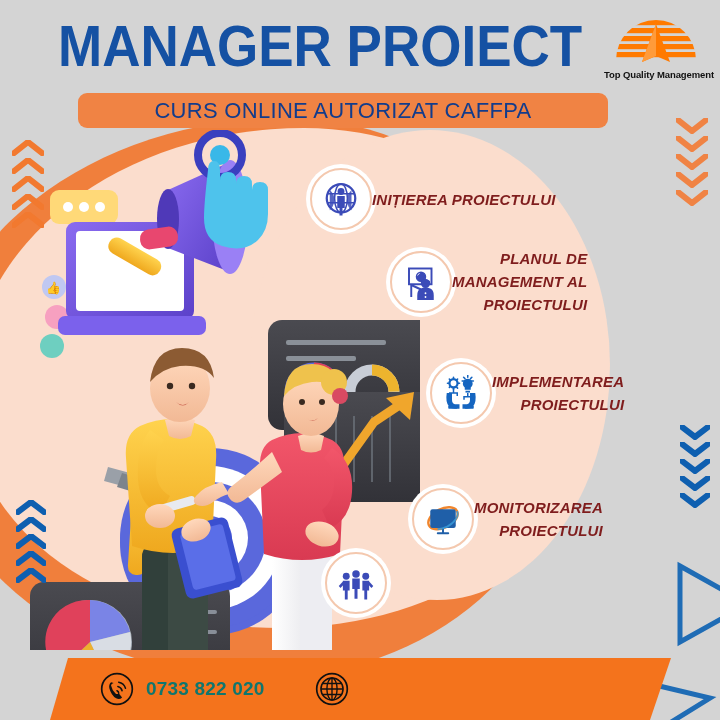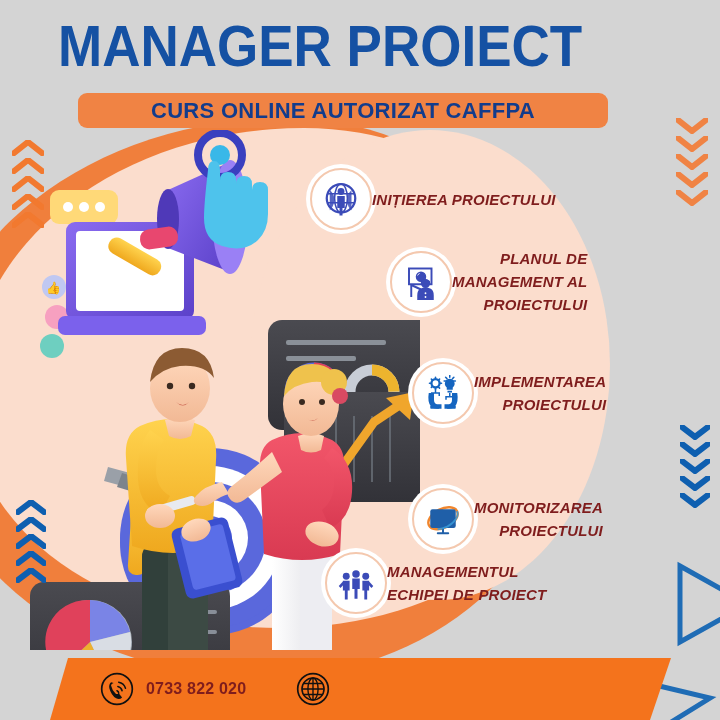--- a/index.html
+++ b/index.html
@@ -72,21 +72,21 @@
     position:absolute;
     left:78px; top:93px;
     width:530px; height:35px;
     background:#F08344;
     border-radius:9px;
     display:flex;align-items:center;justify-content:center;
   }
   .badge-text{
     color:#123C8C;
     font-size:22px;
-    font-weight:bold;
+    font-weight:normal;
     letter-spacing:0.3px;
     white-space:nowrap;
   }
 
   
   .item{ position:absolute; display:flex; align-items:center; }
   .bullet{
     width:62px;height:62px;border-radius:50%;
     background:#ffffff;
     border:2px solid #F4C8AE;
@@ -102,21 +102,21 @@
     font-weight:bold;
     font-style:italic;
     color:#7f1d1d;
     line-height:23px;
     letter-spacing:0.2px;
     white-space:pre-line;
   }
 
   .it1{ left:310px; top:168px; }
   .it2{ left:390px; top:247px; }
-  .it3{ left:412px; top:362px; }
+  .it3{ left:430px; top:362px; }
   .it4{ left:412px; top:488px; }
   .it5{ left:325px; top:552px; }
   .it2 .item-label,.it3 .item-label,.it4 .item-label{ text-align:right; }
 
   
   .chev{ position:absolute; display:flex; flex-direction:column; }
   .chev svg{ display:block; }
 
   .chev-or-right{ left:676px; top:118px; gap:2px;}
   .chev-or-left { left:12px;  top:140px; gap:2px;}
@@ -140,23 +140,23 @@
     width:720px; height:62px;
     display:flex; align-items:center;
     padding-left:100px;
     box-sizing:border-box;
   }
   .contact{ display:flex; align-items:center; }
   .contact + .contact{ margin-left:50px; }
   .contact svg{ width:34px;height:34px;display:block;}
   .contact-text{
     margin-left:12px;
-    font-size:16px;
+    font-size:19px;
     font-weight:bold;
-    color:#7f1d1d;
+    color:#0f766e;
     letter-spacing:0.2px;
     white-space:nowrap;
   }
 
   
   .illus{ position:absolute; left:0; top:130px; width:420px; height:520px;}
   .illus svg{ display:block; }
 </style>
 </head>
 <body>
@@ -345,20 +345,39 @@
         <path d="M272 322 q-22 20 -40 34 q-8 6 -2 13 q6 7 14 1 q22 -16 38 -28z" fill="url(#gSkin)"></path>
         <path d="M222 352 q-18 4 -26 14 q-5 6 1 9 q8 3 16 -3 q8 -6 16 -8z" fill="url(#gSkin)"></path>
         <path d="M332 318 q22 14 20 44 q-2 28 -22 36 l-8 -18 q12 -10 12 -26 q0 -18 -10 -26z" fill="url(#gRed)"></path>
         <ellipse cx="322" cy="404" rx="17" ry="12" fill="url(#gSkin)" transform="rotate(18 322 404)"></ellipse>
       </g>
     </svg>
   </div>
 
   <div class="header-title">MANAGER PROIECT</div>
 
+  <div class="logo">
+    <svg class="logo-mark" viewBox="0 0 104 50" xmlns="http://www.w3.org/2000/svg">
+      <defs>
+        <clipPath id="domeClip">
+            <path d="M52 2 a40 40 0 0 1 40 40 L12 42 A40 40 0 0 1 52 2 z"></path>
+          </clipPath>
+      </defs>
+      <g clip-path="url(#domeClip)">
+        <rect x="8" y="2" width="88" height="5.2" fill="#FF7A00"></rect>
+        <rect x="8" y="10" width="88" height="5.2" fill="#FF7A00"></rect>
+        <rect x="8" y="18" width="88" height="5.2" fill="#FF7A00"></rect>
+        <rect x="8" y="26" width="88" height="5.2" fill="#FF7A00"></rect>
+        <rect x="8" y="34" width="88" height="5.2" fill="#FF7A00"></rect>
+      </g>
+      <path d="M52 6 L66 44 L52 38 L38 44 Z" fill="#FF7A00"></path>
+      <path d="M52 6 L52 38 L38 44 Z" fill="#FF9B3A"></path>
+    </svg>
+    <div class="logo-text">Top Quality Management</div>
+  </div>
 
   <div class="badge">
     <span class="badge-text">CURS ONLINE AUTORIZAT CAFFPA</span>
   </div>
 
   <div class="item it1">
     <div class="bullet">
       <svg viewBox="0 0 48 48" xmlns="http://www.w3.org/2000/svg">
         <circle cx="24" cy="23" r="19" fill="none" stroke="#3B4BB8" stroke-width="3"></circle>
         <ellipse cx="24" cy="23" rx="8.5" ry="19" fill="none" stroke="#3B4BB8" stroke-width="2"></ellipse>
@@ -433,22 +452,20 @@
           <path d="M19 18 h10 v14 h-3 v13 h-4 v-13 h-3 z"></path>
           <circle cx="11" cy="15" r="4.6"></circle>
           <path d="M6.5 21 h9 v13 h-2.6 v12 h-3.8 v-12 h-2.6 z"></path>
           <circle cx="37" cy="15" r="4.6"></circle>
           <path d="M32.5 21 h9 v13 h-2.6 v12 h-3.8 v-12 h-2.6 z"></path>
           <path d="M6.5 22 L1 28 l2.4 2.6 l4.6 -5 z"></path>
           <path d="M41.5 22 L47 28 l-2.4 2.6 l-4.6 -5 z"></path>
         </g>
       </svg>
     </div>
-    <div class="item-label">MANAGEMENTUL
-ECHIPEI DE PROIECT</div>
   </div>
 
   <div class="chev chev-or-right">
     <svg width="32" height="16" viewBox="0 0 32 16" xmlns="http://www.w3.org/2000/svg">
         <path d="M2 2 L16 13 L30 2" fill="none" stroke="#F08344" stroke-width="6" stroke-linecap="square"></path>
       </svg>
     <svg width="32" height="16" viewBox="0 0 32 16" xmlns="http://www.w3.org/2000/svg">
         <path d="M2 2 L16 13 L30 2" fill="none" stroke="#F08344" stroke-width="6" stroke-linecap="square"></path>
       </svg>
     <svg width="32" height="16" viewBox="0 0 32 16" xmlns="http://www.w3.org/2000/svg">

